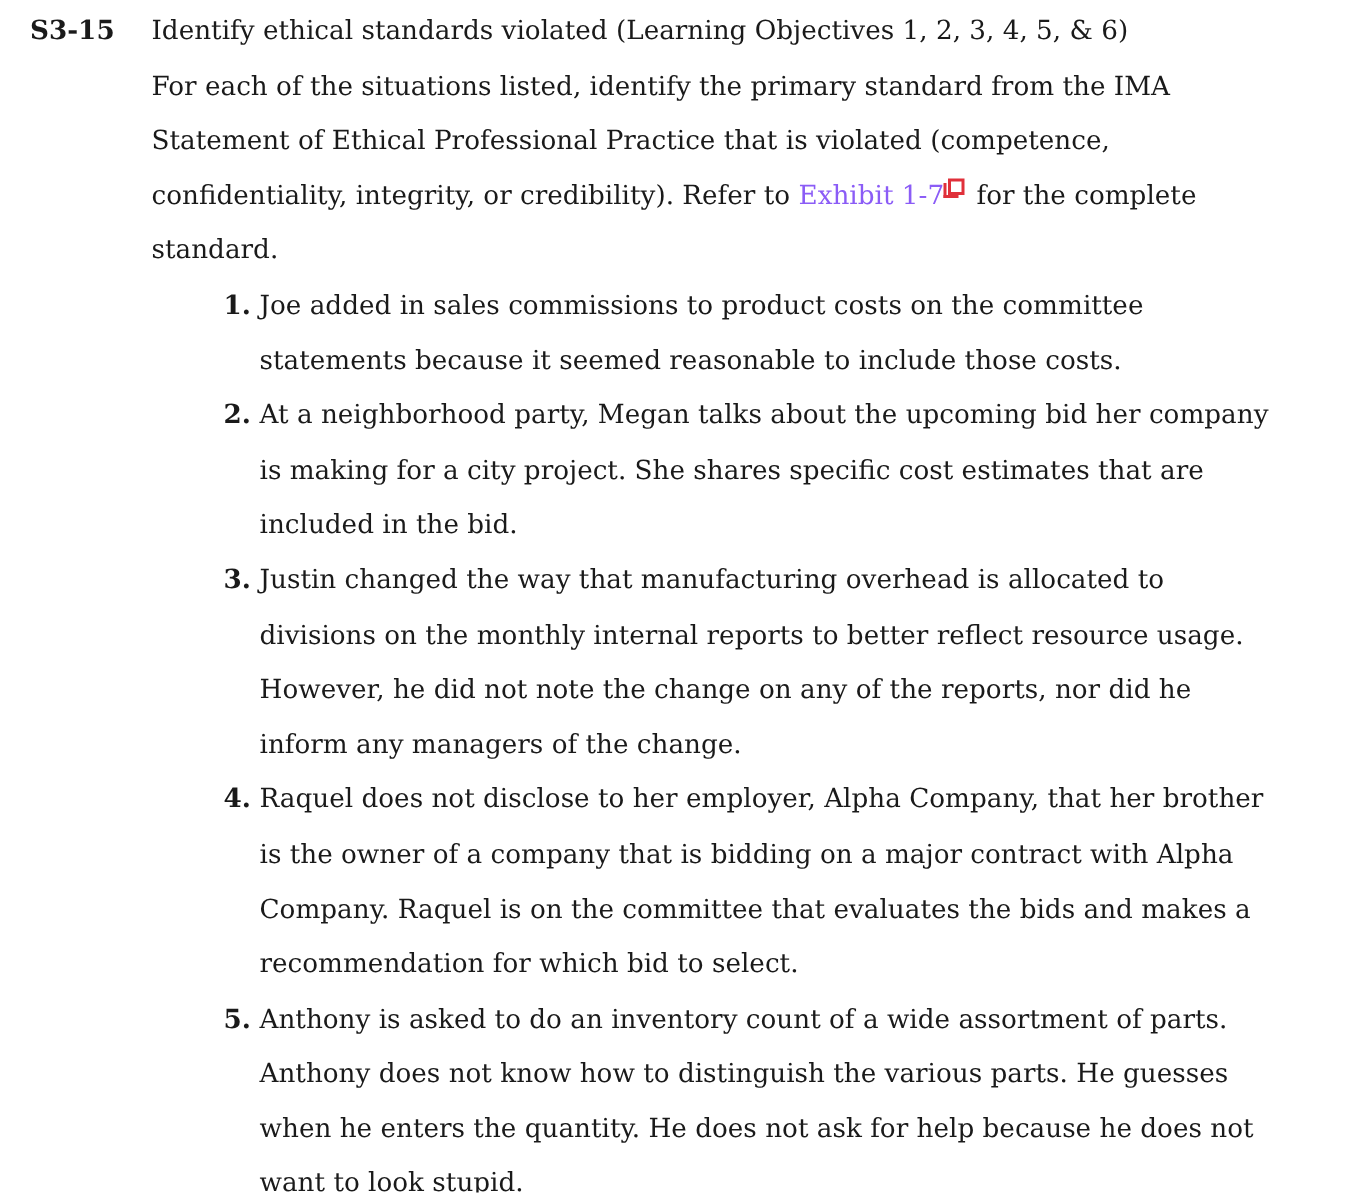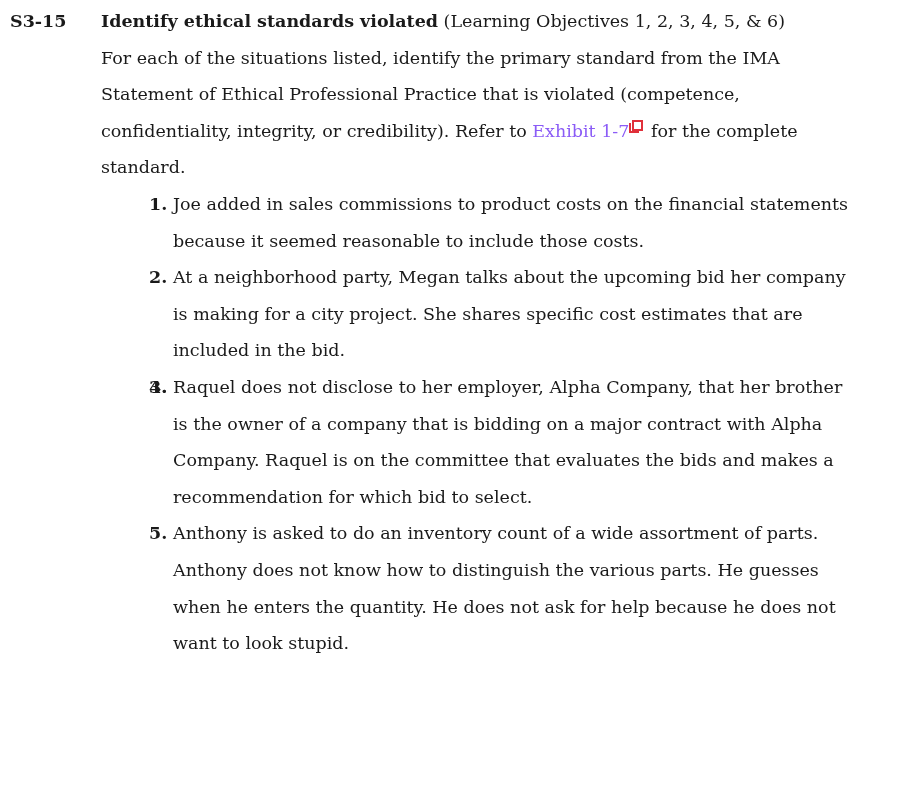--- a/index.html
+++ b/index.html
@@ -4,28 +4,28 @@
 <style>
   html, body { margin: 0; padding: 0; background: #ffffff; }
   body {
     width: 900px; height: 795px; overflow: hidden;
     font-family: "DejaVu Serif", "Liberation Serif", serif;
     color: #1a1a1a;
     font-size: 17.5px;
   }
   .page { position: relative; width: 900px; height: 795px; }
   .exercise-id {
-    position: absolute; left: 10px; top: 3px;
+    position: absolute; left: 20px; top: 3px;
     font-weight: bold; font-size: 17.5px; line-height: 36.6px; text-align: center;
   }
   .content {
     position: absolute; left: 101px; top: 3px; width: 790px;
     line-height: 36.6px;
   }
-  .title { font-weight: bold; }
+  .title { font-weight: normal; }
   .objectives { }
   .italic { }
   .link { color: #8b5cf6; cursor: pointer; }
   .ext-icon {
     display: inline-block; position: relative; width: 13px; height: 13px;
     vertical-align: 4px; margin-right: 3px;
   }
   .ext-icon .back {
     position: absolute; left: 0; top: 3px; width: 8px; height: 8px;
     border: 2px solid #e0303a; border-right: none; border-top: none;
@@ -46,20 +46,20 @@
 <div class="page">
   <div class="exercise-id">S3-15</div>
   <div class="content">
     <div>
       <span class="title">Identify ethical standards violated</span>
       <span class="objectives">(Learning Objectives 1, 2, 3, 4, 5, &amp; 6)</span>
     </div>
     <div style="width:700px;"><span>For each of the situations listed, identify the primary standard from the IMA </span><span class="italic">Statement of Ethical Professional Practice</span><span> that is violated (competence, confidentiality, integrity, or credibility). Refer to </span><span class="link">Exhibit 1-7</span><span class="ext-icon"><span class="back"></span><span class="front"></span></span><span> for the complete standard.</span></div>
 
     <ol class="items">
-      <li><span class="num">1.</span><span>Joe added in sales commissions to product costs on the financial statements because it seemed reasonable to include those costs.</span></li>
+      <li><span class="num">1.</span><span>Joe added in sales commissions to product costs on the committee statements because it seemed reasonable to include those costs.</span></li>
       <li><span class="num">2.</span><span>At a neighborhood party, Megan talks about the upcoming bid her company is making for a city project. She shares specific cost estimates that are included in the bid.</span></li>
-      <li><span class="num">3.</span></li>
+      <li><span class="num">3.</span><span>Justin changed the way that manufacturing overhead is allocated to divisions on the monthly internal reports to better reflect resource usage. However, he did not note the change on any of the reports, nor did he inform any managers of the change.</span></li>
       <li><span class="num">4.</span><span>Raquel does not disclose to her employer, Alpha Company, that her brother is the owner of a company that is bidding on a major contract with Alpha Company. Raquel is on the committee that evaluates the bids and makes a recommendation for which bid to select.</span></li>
       <li><span class="num">5.</span><span>Anthony is asked to do an inventory count of a wide assortment of parts. Anthony does not know how to distinguish the various parts. He guesses when he enters the quantity. He does not ask for help because he does not want to look stupid.</span></li>
     </ol>
   </div>
 </div>
 
 </body></html>

